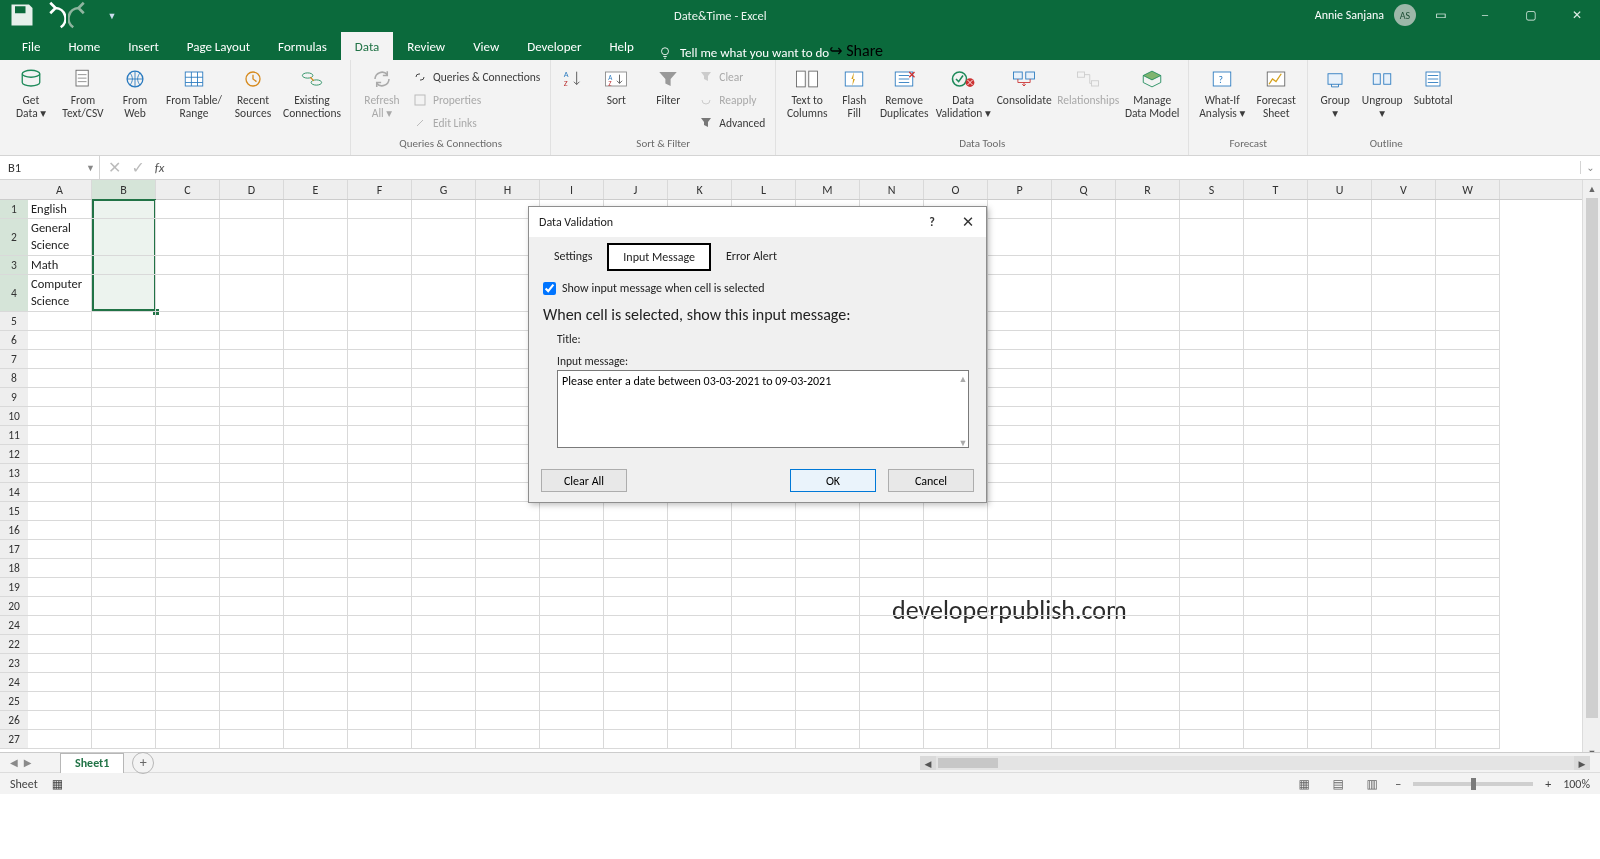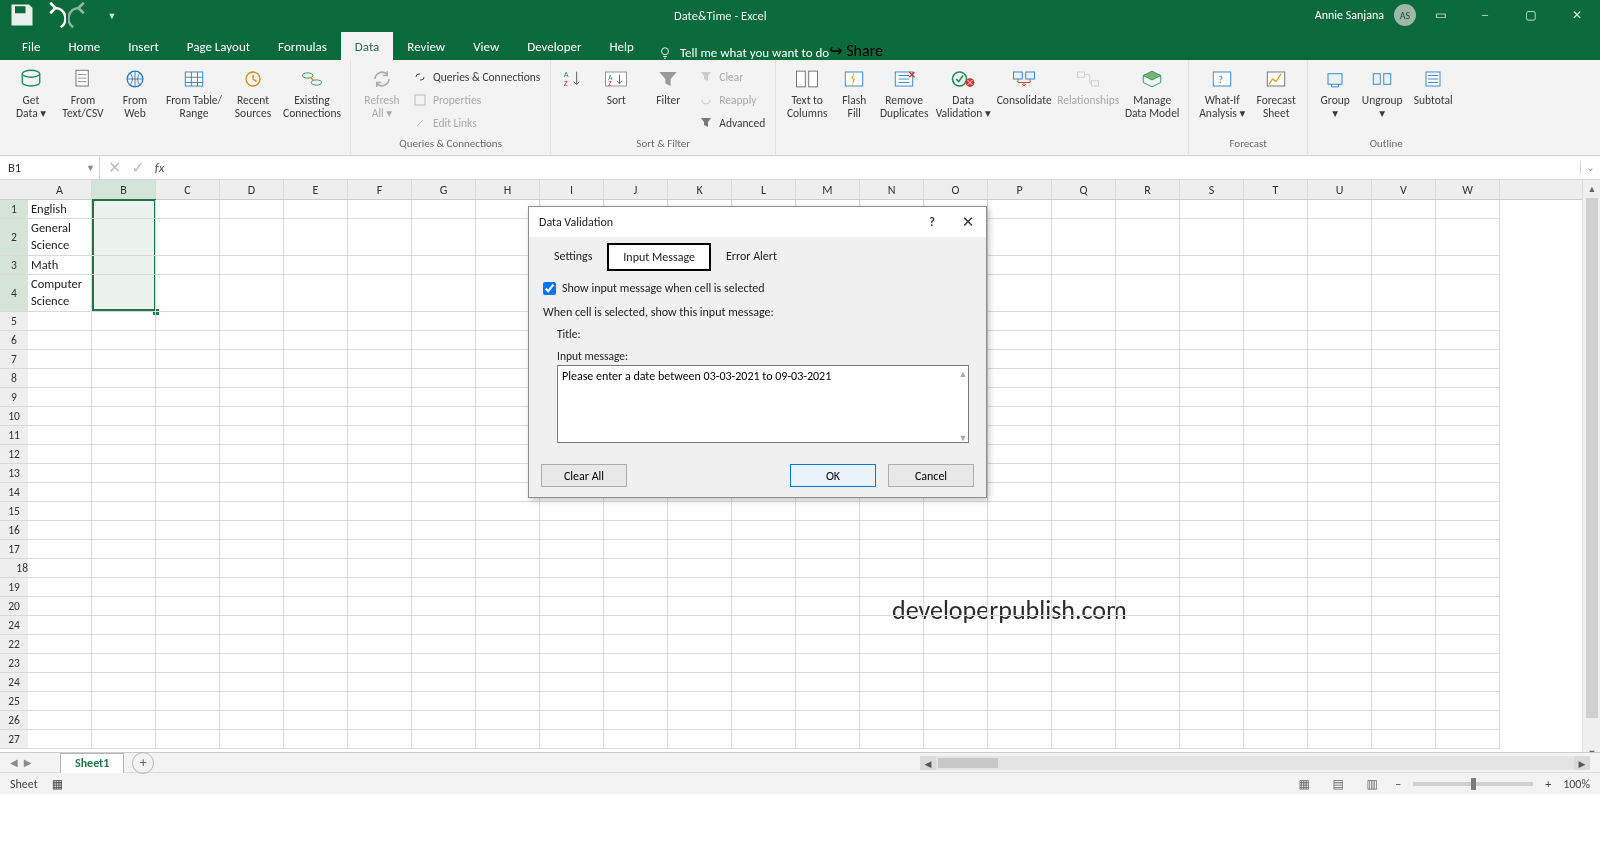--- a/index.html
+++ b/index.html
@@ -378,20 +378,21 @@
           <div class="ic">
             <svg viewBox="0 0 32 24">
               <path d="M16 3l10 5-10 5-10-5z" fill="#7fb46f" stroke="#1e8a5a"></path>
               <path d="M6 8v8l10 5 10-5V8" fill="none" stroke="#1e8a5a"></path>
             </svg>
           </div>
           <div class="lbl">Manage
 Data Model</div>
         </div>
     </div>
+    <div class="gtitle">Data Tools</div>
   </div>
 
   <div class="group">
     <div class="row">
       <div class="bigbtn" style="width:54px">
           <div class="ic">
             <svg viewBox="0 0 32 24">
               <rect x="6" y="4" width="20" height="16" fill="#fff" stroke="#2a7abf"></rect>
               <text x="12" y="17" font-size="11" fill="#2a7abf">?</text>
             </svg>
@@ -477,21 +478,21 @@
         <div class="rh" style="height: 19px; line-height: 19px;">8</div>
         <div class="rh" style="height: 19px; line-height: 19px;">9</div>
         <div class="rh" style="height: 19px; line-height: 19px;">10</div>
         <div class="rh" style="height: 19px; line-height: 19px;">11</div>
         <div class="rh" style="height: 19px; line-height: 19px;">12</div>
         <div class="rh" style="height: 19px; line-height: 19px;">13</div>
         <div class="rh" style="height: 19px; line-height: 19px;">14</div>
         <div class="rh" style="height: 19px; line-height: 19px;">15</div>
         <div class="rh" style="height: 19px; line-height: 19px;">16</div>
         <div class="rh" style="height: 19px; line-height: 19px;">17</div>
-        <div class="rh" style="height: 19px; line-height: 19px; text-align: right;">18</div>
+        <div class="rh" style="height: 19px; line-height: 19px;">18</div>
         <div class="rh" style="height: 19px; line-height: 19px;">19</div>
         <div class="rh" style="height: 19px; line-height: 19px;">20</div>
         <div class="rh" style="height: 19px; line-height: 19px;">24</div>
         <div class="rh" style="height: 19px; line-height: 19px;">22</div>
         <div class="rh" style="height: 19px; line-height: 19px;">23</div>
         <div class="rh" style="height: 19px; line-height: 19px;">24</div>
         <div class="rh" style="height: 19px; line-height: 19px;">25</div>
         <div class="rh" style="height: 19px; line-height: 19px;">26</div>
         <div class="rh" style="height: 19px; line-height: 19px;">27</div>
       </div>
@@ -1166,21 +1167,21 @@
   <div class="tabsrow">
     <div class="dtab">Settings</div>
     <div class="dtab active">Input Message</div>
     <div class="dtab">Error Alert</div>
   </div>
   <div class="body">
     <label class="chk">
       <input type="checkbox" checked="" style="">
       <span>Show input message when cell is selected</span>
     </label>
-    <div style="font-size:12px">When cell is selected, show this input message:</div>
+    <div style="font-size:16px">When cell is selected, show this input message:</div>
     <div class="lbl2">Title:</div>
     <div class="lbl2">Input message:</div>
     <div class="field" style="position:relative">
       <textarea id="msgta" style="">Please enter a date between 03-03-2021 to 09-03-2021</textarea>
       <div style="position:absolute;right:1px;top:1px;bottom:1px;width:16px;display:flex;flex-direction:column;justify-content:space-between;color:#aaa;font-size:9px;padding:2px 0">
           <span style="text-align:center">▲</span>
           <span style="text-align:center">▼</span>
         </div>
     </div>
   </div>

